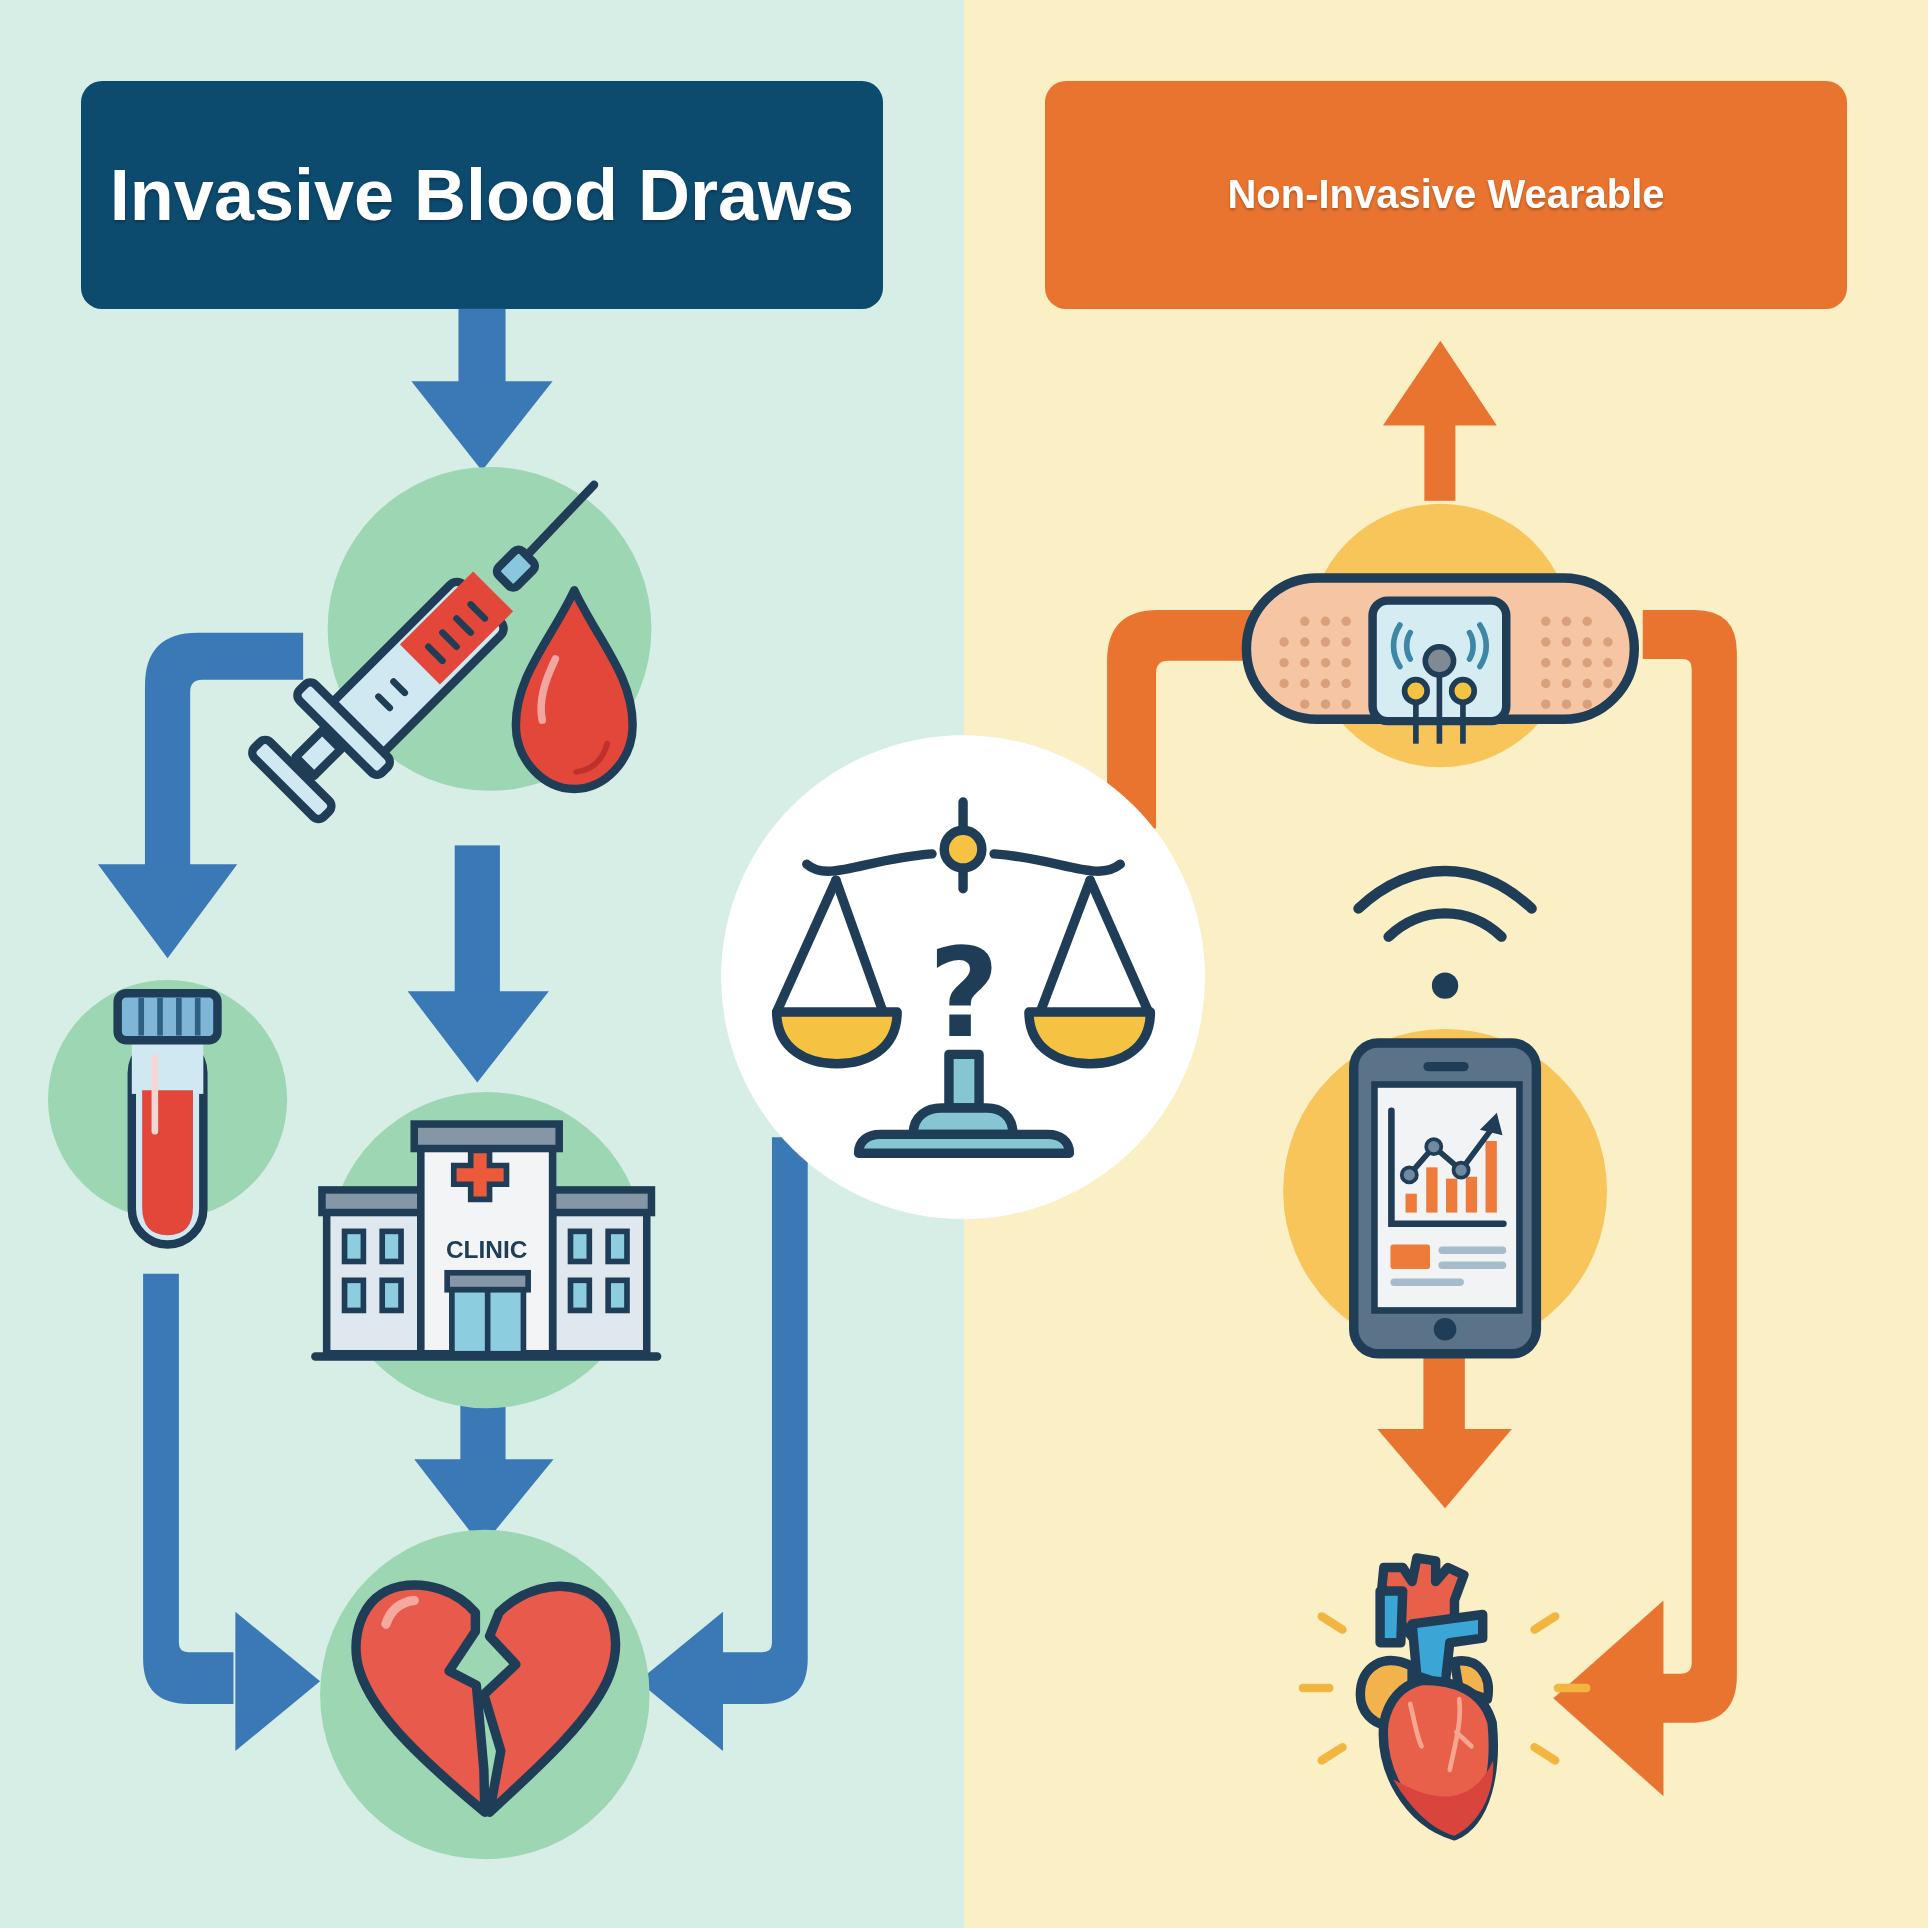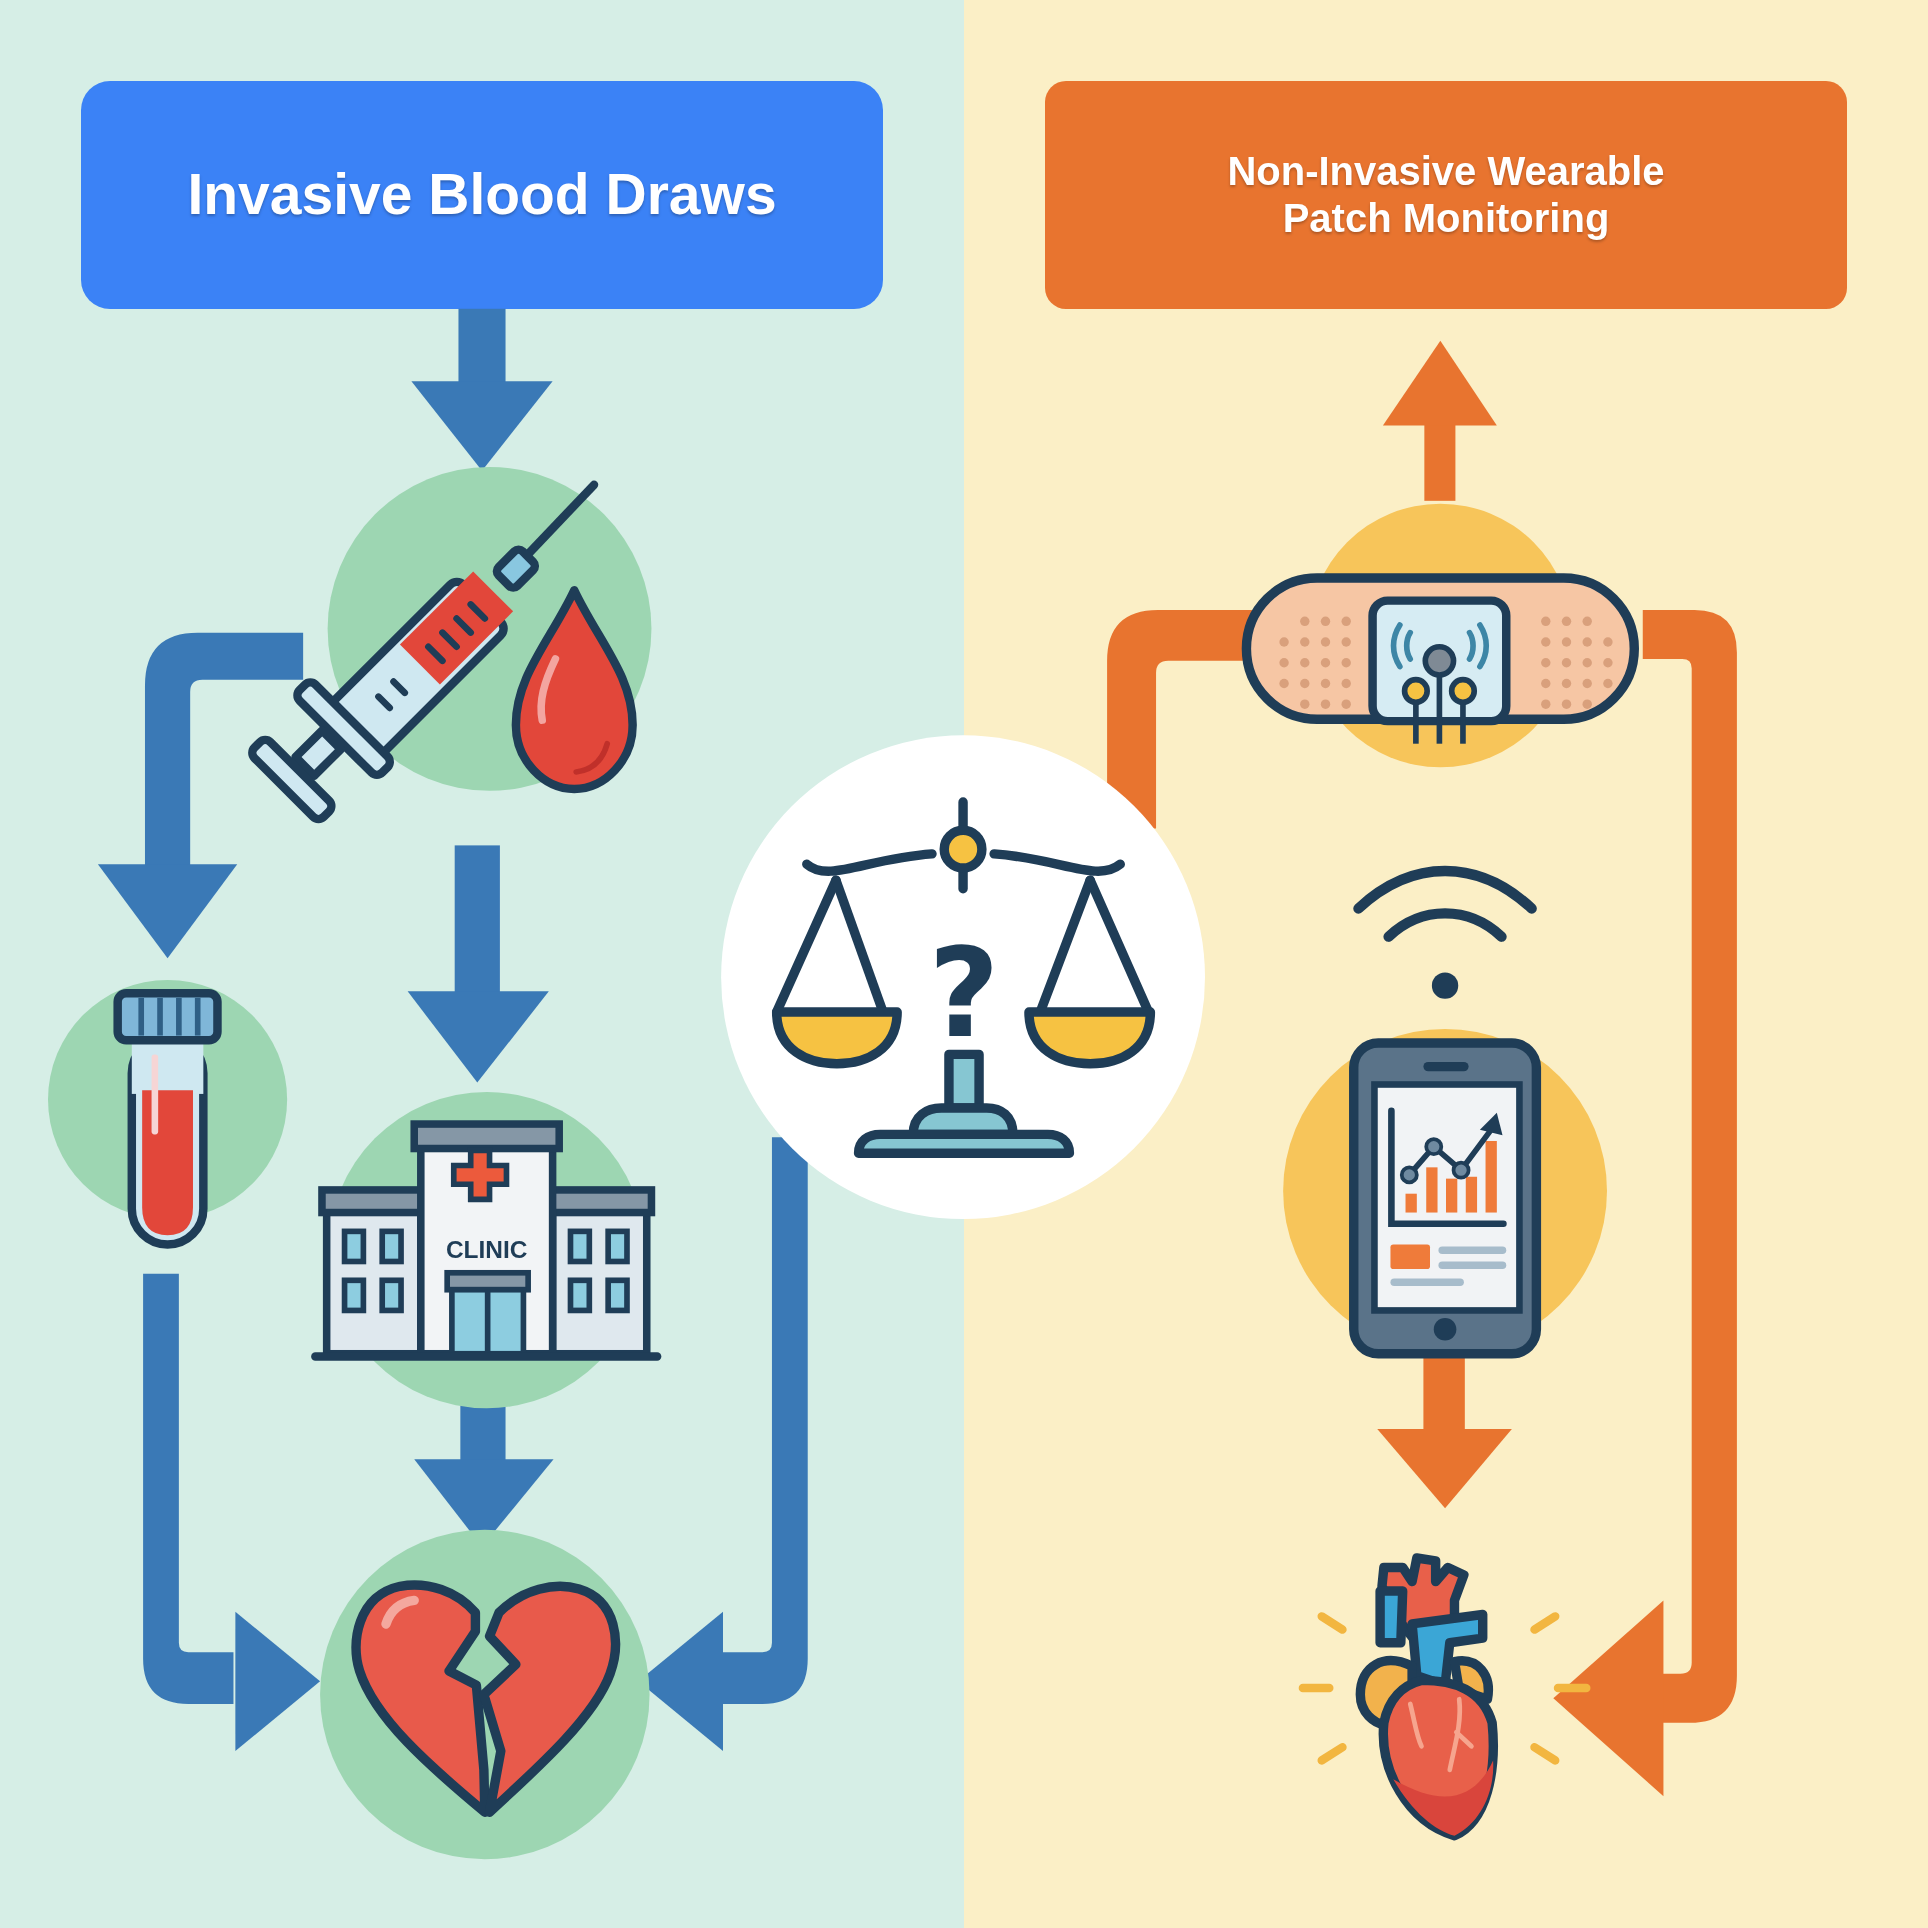--- a/index.html
+++ b/index.html
@@ -1,37 +1,36 @@
 <!DOCTYPE html>
 <html style="font-size:15px"><head>
 <meta charset="utf-8">
 <style>
   html, body { margin: 0; padding: 0; }
   body { width: 1928px; height: 1928px; position: relative; overflow: hidden; font-family: "Liberation Sans", sans-serif; }
   .bg-left { position: absolute; left: 0; top: 0; width: 964px; height: 1928px; background: #d6eee6; }
   .bg-right { position: absolute; left: 964px; top: 0; width: 964px; height: 1928px; background: #fbefc6; }
   .title-box { position: absolute; border-radius: 21px; display: flex; align-items: center; justify-content: center; text-align: center; color: #ffffff; font-weight: bold; line-height: 1.18; text-shadow: 0 1.9px 2.8px rgba(0,0,0,0.25); }
-  .title-left { left: 81px; top: 81px; width: 802px; height: 228px; background: #3b82f6; font-size: 57px; border-radius: 29px; }
+  .title-left { left: 81px; top: 81px; width: 802px; height: 228px; background: #0c4a6e; font-size: 72px; }
   .title-right { left: 1045px; top: 81px; width: 802px; height: 228px; background: #e8742f; font-size: 40px; }
   svg.art { position: absolute; left: 0; top: 0; width: 1928px; height: 1928px; }
   .clinic-label { font-family: "Liberation Sans", sans-serif; font-weight: bold; }
 </style>
 </head>
 <body>
 
 <div class="bg-left"></div>
 <div class="bg-right"></div>
 
 <div class="title-box title-left">
   <span>Invasive Blood Draws</span>
 </div>
 <div class="title-box title-right">
   <div>
     <div>Non-Invasive Wearable</div>
-    <div>Patch Monitoring</div>
   </div>
 </div>
 
 <svg class="art" viewBox="0 0 2048 2048" xmlns="http://www.w3.org/2000/svg">
 
   <g fill="#3a79b6">
 
     <g>
       <rect x="487" y="328" width="50" height="82"></rect>
       <polygon points="437,405 587,405 512,500"></polygon>

